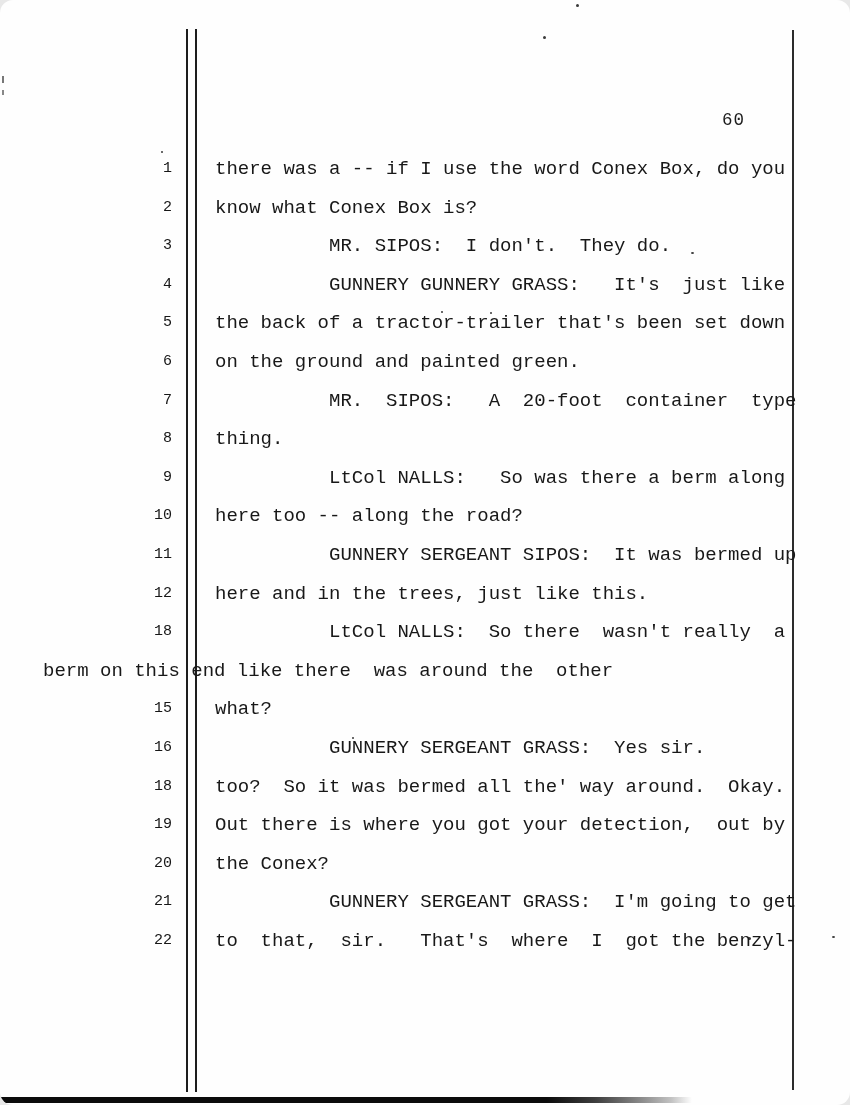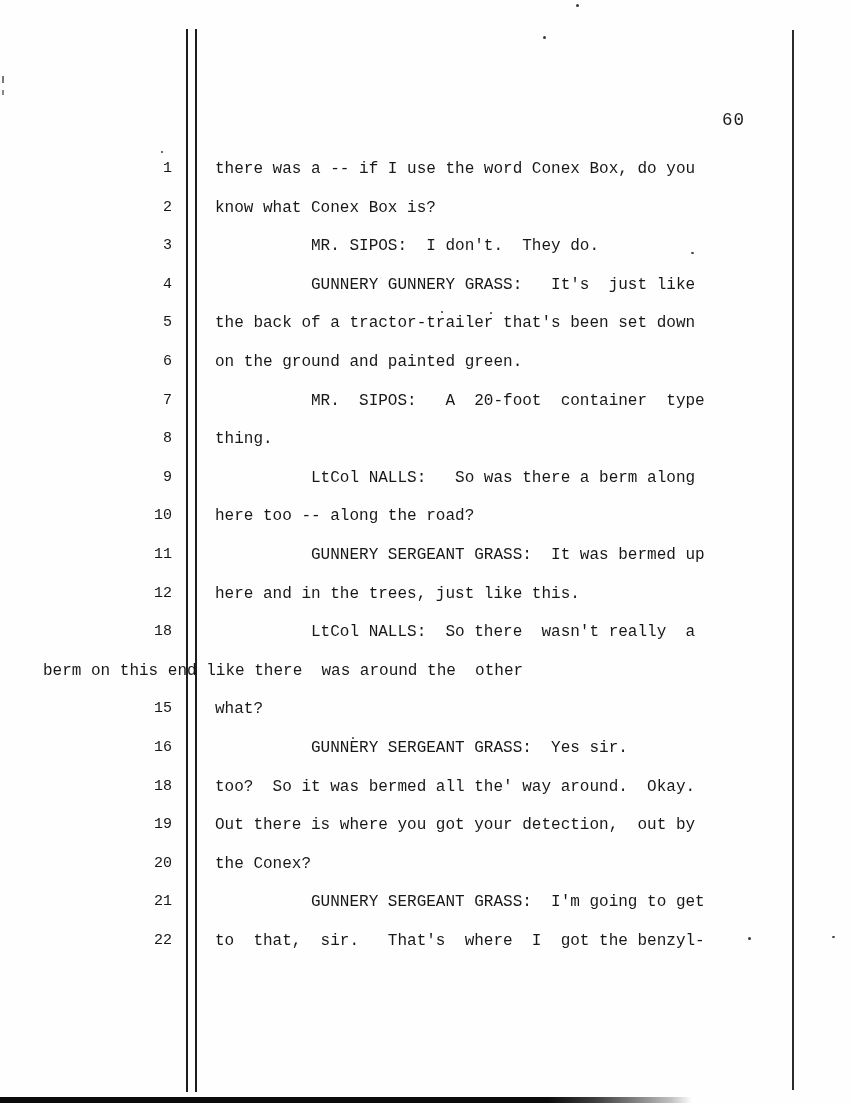--- a/index.html
+++ b/index.html
@@ -4,20 +4,21 @@
 <style>
   html,body { margin:0; padding:0; background:#e8e8e8; }
   .page {
     position:relative;
     width:850px; height:1105px;
     margin:0 auto;
     background:#fefefe;
     overflow:hidden;
     font-family:"Liberation Mono","DejaVu Sans Mono",monospace;
     color:#1c1c1c;
+    border-radius:13px;
   }
   .page-number {
     position:absolute; left:722px; top:110px;
     font-size:17.5px; letter-spacing:1px;
   }
   .margin-rule-double {
     position:absolute; left:186px; top:29px; height:1063px; width:7px;
     border-left:2px solid #1d1d1d; border-right:2px solid #1d1d1d;
   }
   .margin-rule-right {
@@ -31,21 +32,21 @@
       #c2c2c2 97%, rgba(200,200,200,0) 100%);
   }
   .rows { position:absolute; left:0; top:150px; width:850px; }
   .row  { display:flex; height:38.6px; line-height:38.6px; }
   .lineno {
     width:172px; text-align:right;
     font-size:15px; color:#161616; flex:0 0 auto;
   }
   .linetext {
     padding-left:43px;
-    font-size:16px; white-space:pre; color:#181818;
+    font-size:19px; white-space:pre; color:#181818;
   }
   
   .dot { position:absolute; background:#3a3a3a; border-radius:50%; }
   .d1  { left:576px; top:4px;    width:3px; height:3px; }
   .d2  { left:543px; top:36px;   width:3px; height:3px; }
   .d3  { left:2px;   top:76px;   width:2px; height:7px; background:#777; border-radius:0; }
   .d4  { left:2px;   top:90px;   width:2px; height:5px; background:#888; border-radius:0; }
   .d5  { left:161px; top:151px;  width:2px; height:2px; }
   .d6  { left:691px; top:252px;  width:3px; height:2px; }
   .d7  { left:441px; top:311px;  width:2px; height:2px; }
@@ -124,21 +125,21 @@
         <div class="linetext">          LtCol NALLS:   So was there a berm along</div>
       </div>
 
       <div class="row">
         <div class="lineno">10</div>
         <div class="linetext">here too -- along the road?</div>
       </div>
 
       <div class="row">
         <div class="lineno">11</div>
-        <div class="linetext">          GUNNERY SERGEANT GRASS:  It was bermed up</div>
+        <div class="linetext">          GUNNERY SERGEANT SIPOS:  It was bermed up</div>
       </div>
 
       <div class="row">
         <div class="lineno">12</div>
         <div class="linetext">here and in the trees, just like this.</div>
       </div>
 
       <div class="row">
         <div class="lineno">18</div>
         <div class="linetext">          LtCol NALLS:  So there  wasn't really  a</div>

